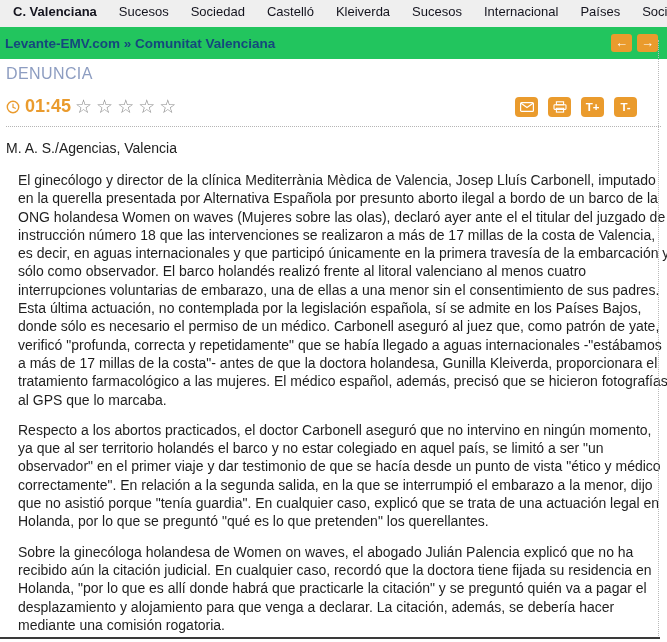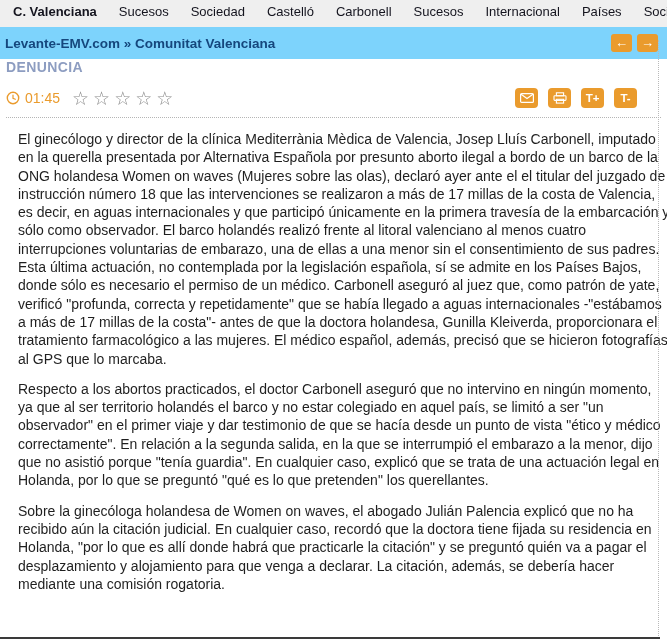--- a/index.html
+++ b/index.html
@@ -19,56 +19,56 @@
     white-space:nowrap; overflow:hidden;
   }
   .topnav .nav-item {
     font-size:13px; color:#14141e;
     padding:0 11px; cursor:pointer;
   }
   .topnav .nav-item.active { font-weight:bold; }
   
   .crumb-row {
     height:32px; display:flex; align-items:center;
-    padding:0 5px; position:relative; background:#7dd3fc;
+    padding:0 5px; position:relative; background:#22c55e;
   }
   .crumb { font-size:13.5px; font-weight:bold; color:#15477d; }
   .crumb span { cursor:pointer; }
   .pager { position:absolute; right:9px; top:7px; display:flex; gap:5px; }
   .pager-btn {
     width:21px; height:18px; background:#ea9b2d; border-radius:3px;
     color:#fff; font-size:13px; font-weight:bold; line-height:17px;
     text-align:center; cursor:pointer;
   }
   
   .content { padding:0 6px; position:relative; }
   .right-dotted {
     position:absolute; right:8px; top:40px; bottom:6px;
     border-right:1px dotted #b9b9b9; width:0;
   }
   .kicker {
-    margin-top:0; font-size:14px; font-weight:bold;
+    margin-top:6px; font-size:16px; font-weight:normal;
     color:#8d9dc1; letter-spacing:.4px;
   }
   .headline {
     font-family:"Liberation Serif", serif;
     font-size:30px; font-weight:normal; color:#1c5180;
     margin:3px 0 9px 0; line-height:34px;
   }
   .subheadline {
     font-size:14.5px; color:#3a3a3a; line-height:19px; width:648px;
   }
   
   .meta-row {
     display:flex; align-items:center;
     margin-top:13px; padding-bottom:9px;
     border-bottom:1px dotted #b5b5b5;
   }
   .clock { width:14px; height:14px; display:inline-block; }
-  .time { color:#ea9b2d; font-weight:normal; font-size:14px; margin:0 12px 0 5px; }
+  .time { color:#ea9b2d; font-weight:bold; font-size:18px; margin:0 4px 0 5px; }
   .stars { font-size:19px; color:#8a8a8a; letter-spacing:4px; cursor:pointer; line-height:1; }
   .actions { margin-left:auto; display:flex; gap:10px; margin-right:24px; }
   .action-btn {
     width:23px; height:20px; background:#ea9b2d; border-radius:4px;
     color:#fff; font-size:11.5px; font-weight:bold;
     display:flex; align-items:center; justify-content:center; cursor:pointer;
   }
   
   .byline { font-size:14px; color:#222; margin:13px 0 15px 0; }
   .body-text p {
@@ -80,21 +80,21 @@
   }
 </style>
 </head>
 <body>
 
 <div class="topnav">
   <span class="nav-item active">C. Valenciana</span>
   <span class="nav-item">Sucesos</span>
   <span class="nav-item">Sociedad</span>
   <span class="nav-item">Castelló</span>
-  <span class="nav-item">Carbonell</span>
+  <span class="nav-item">Kleiverda</span>
   <span class="nav-item">Sucesos</span>
   <span class="nav-item">Internacional</span>
   <span class="nav-item">Países</span>
   <span class="nav-item">Sociedad</span>
 
 </div>
 
 <div class="crumb-row">
   <div class="crumb">
     <span>Levante-EMV.com</span>
@@ -133,20 +133,21 @@
           <rect x="3.4" y="0.8" width="7.2" height="3" fill="none" stroke="#ffffff" stroke-width="1.1"></rect>
           <rect x="1" y="3.8" width="12" height="4.6" rx="0.8" fill="none" stroke="#ffffff" stroke-width="1.1"></rect>
           <rect x="3.4" y="7.3" width="7.2" height="3.8" fill="none" stroke="#ffffff" stroke-width="1.1"></rect>
         </svg>
       </div>
       <div class="action-btn">T+</div>
       <div class="action-btn">T-</div>
     </div>
   </div>
 
+  <div class="byline">M. A. S./Agencias, Valencia</div>
   <div class="body-text">
     <p>El ginecólogo y director de la clínica Mediterrània Mèdica de Valencia, Josep Lluís Carbonell, imputado en la querella presentada por Alternativa Española por presunto aborto ilegal a bordo de un barco de la ONG holandesa Women on waves (Mujeres sobre las olas), declaró ayer ante el el titular del juzgado de instrucción número 18 que las intervenciones se realizaron a más de 17 millas de la costa de Valencia, es decir, en aguas internacionales y que participó únicamente en la primera travesía de la embarcación y sólo como observador. El barco holandés realizó frente al litoral valenciano al menos cuatro interrupciones voluntarias de embarazo, una de ellas a una menor sin el consentimiento de sus padres. Esta última actuación, no contemplada por la legislación española, sí se admite en los Países Bajos, donde sólo es necesario el permiso de un médico. Carbonell aseguró al juez que, como patrón de yate, verificó "profunda, correcta y repetidamente" que se había llegado a aguas internacionales -"estábamos a más de 17 millas de la costa"- antes de que la doctora holandesa, Gunilla Kleiverda, proporcionara el tratamiento farmacológico a las mujeres. El médico español, además, precisó que se hicieron fotografías al GPS que lo marcaba.</p>
     <p>Respecto a los abortos practicados, el doctor Carbonell aseguró que no intervino en ningún momento, ya que al ser territorio holandés el barco y no estar colegiado en aquel país, se limitó a ser "un observador" en el primer viaje y dar testimonio de que se hacía desde un punto de vista "ético y médico correctamente". En relación a la segunda salida, en la que se interrumpió el embarazo a la menor, dijo que no asistió porque "tenía guardia". En cualquier caso, explicó que se trata de una actuación legal en Holanda, por lo que se preguntó "qué es lo que pretenden" los querellantes.</p>
     <p>Sobre la ginecóloga holandesa de Women on waves, el abogado Julián Palencia explicó que no ha recibido aún la citación judicial. En cualquier caso, recordó que la doctora tiene fijada su residencia en Holanda, "por lo que es allí donde habrá que practicarle la citación" y se preguntó quién va a pagar el desplazamiento y alojamiento para que venga a declarar. La citación, además, se debería hacer mediante una comisión rogatoria.</p>
   </div>
 </div>
 
 <div class="right-dotted"></div>
 <div class="bottom-rule"></div>
 

